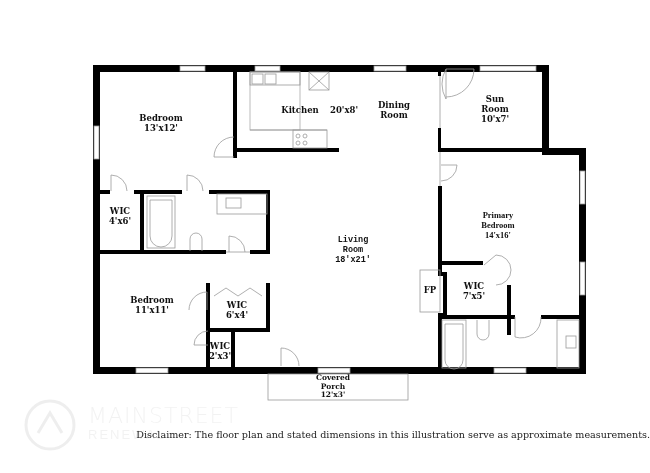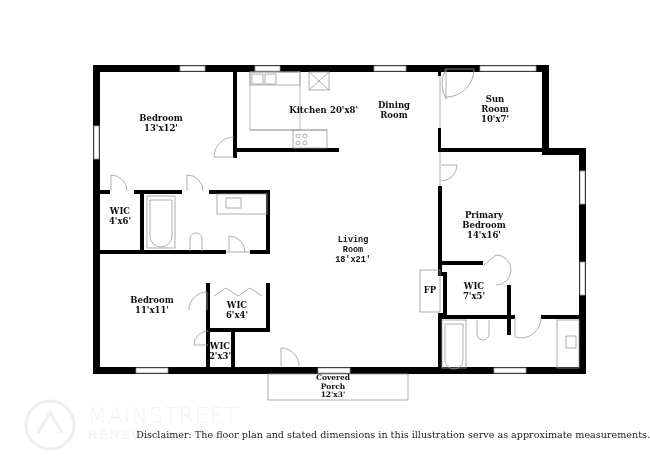--- a/index.html
+++ b/index.html
@@ -159,21 +159,21 @@
 
     <path d="M515 317 v20 a20 20 0 0 0 26 -20"></path>
   </g>
 </svg>
 
 <div class="lbl" style="left:161px; top:113px;">
   <span>Bedroom</span>
   <span>13'x12'</span>
 </div>
 
-<div class="lbl" style="left:308px; top:105px;">
+<div class="lbl" style="left:300px; top:105px;">
   <span>Kitchen</span>
 </div>
 <div class="lbl" style="left:344px; top:105px;">
   <span>20'x8'</span>
 </div>
 <div class="lbl" style="left:394px; top:100px;">
   <span>Dining</span>
   <span>Room</span>
 </div>
 
@@ -187,21 +187,21 @@
   <span>WIC</span>
   <span>4'x6'</span>
 </div>
 
 <div class="lbl" style="left:353px; top:235px;font-family:Liberation Mono, monospace;">
   <span>Living</span>
   <span>Room</span>
   <span>18'x21'</span>
 </div>
 
-<div class="lbl" style="left:484px; top:210px;">
+<div class="lbl" style="left:498px; top:210px;font-family:Liberation Serif, serif;">
   <span>Primary</span>
   <span>Bedroom</span>
   <span>14'x16'</span>
 </div>
 
 <div class="lbl" style="left:430px; top:285px;">
   <span>FP</span>
 </div>
 
 <div class="lbl" style="left:474px; top:281px;">

